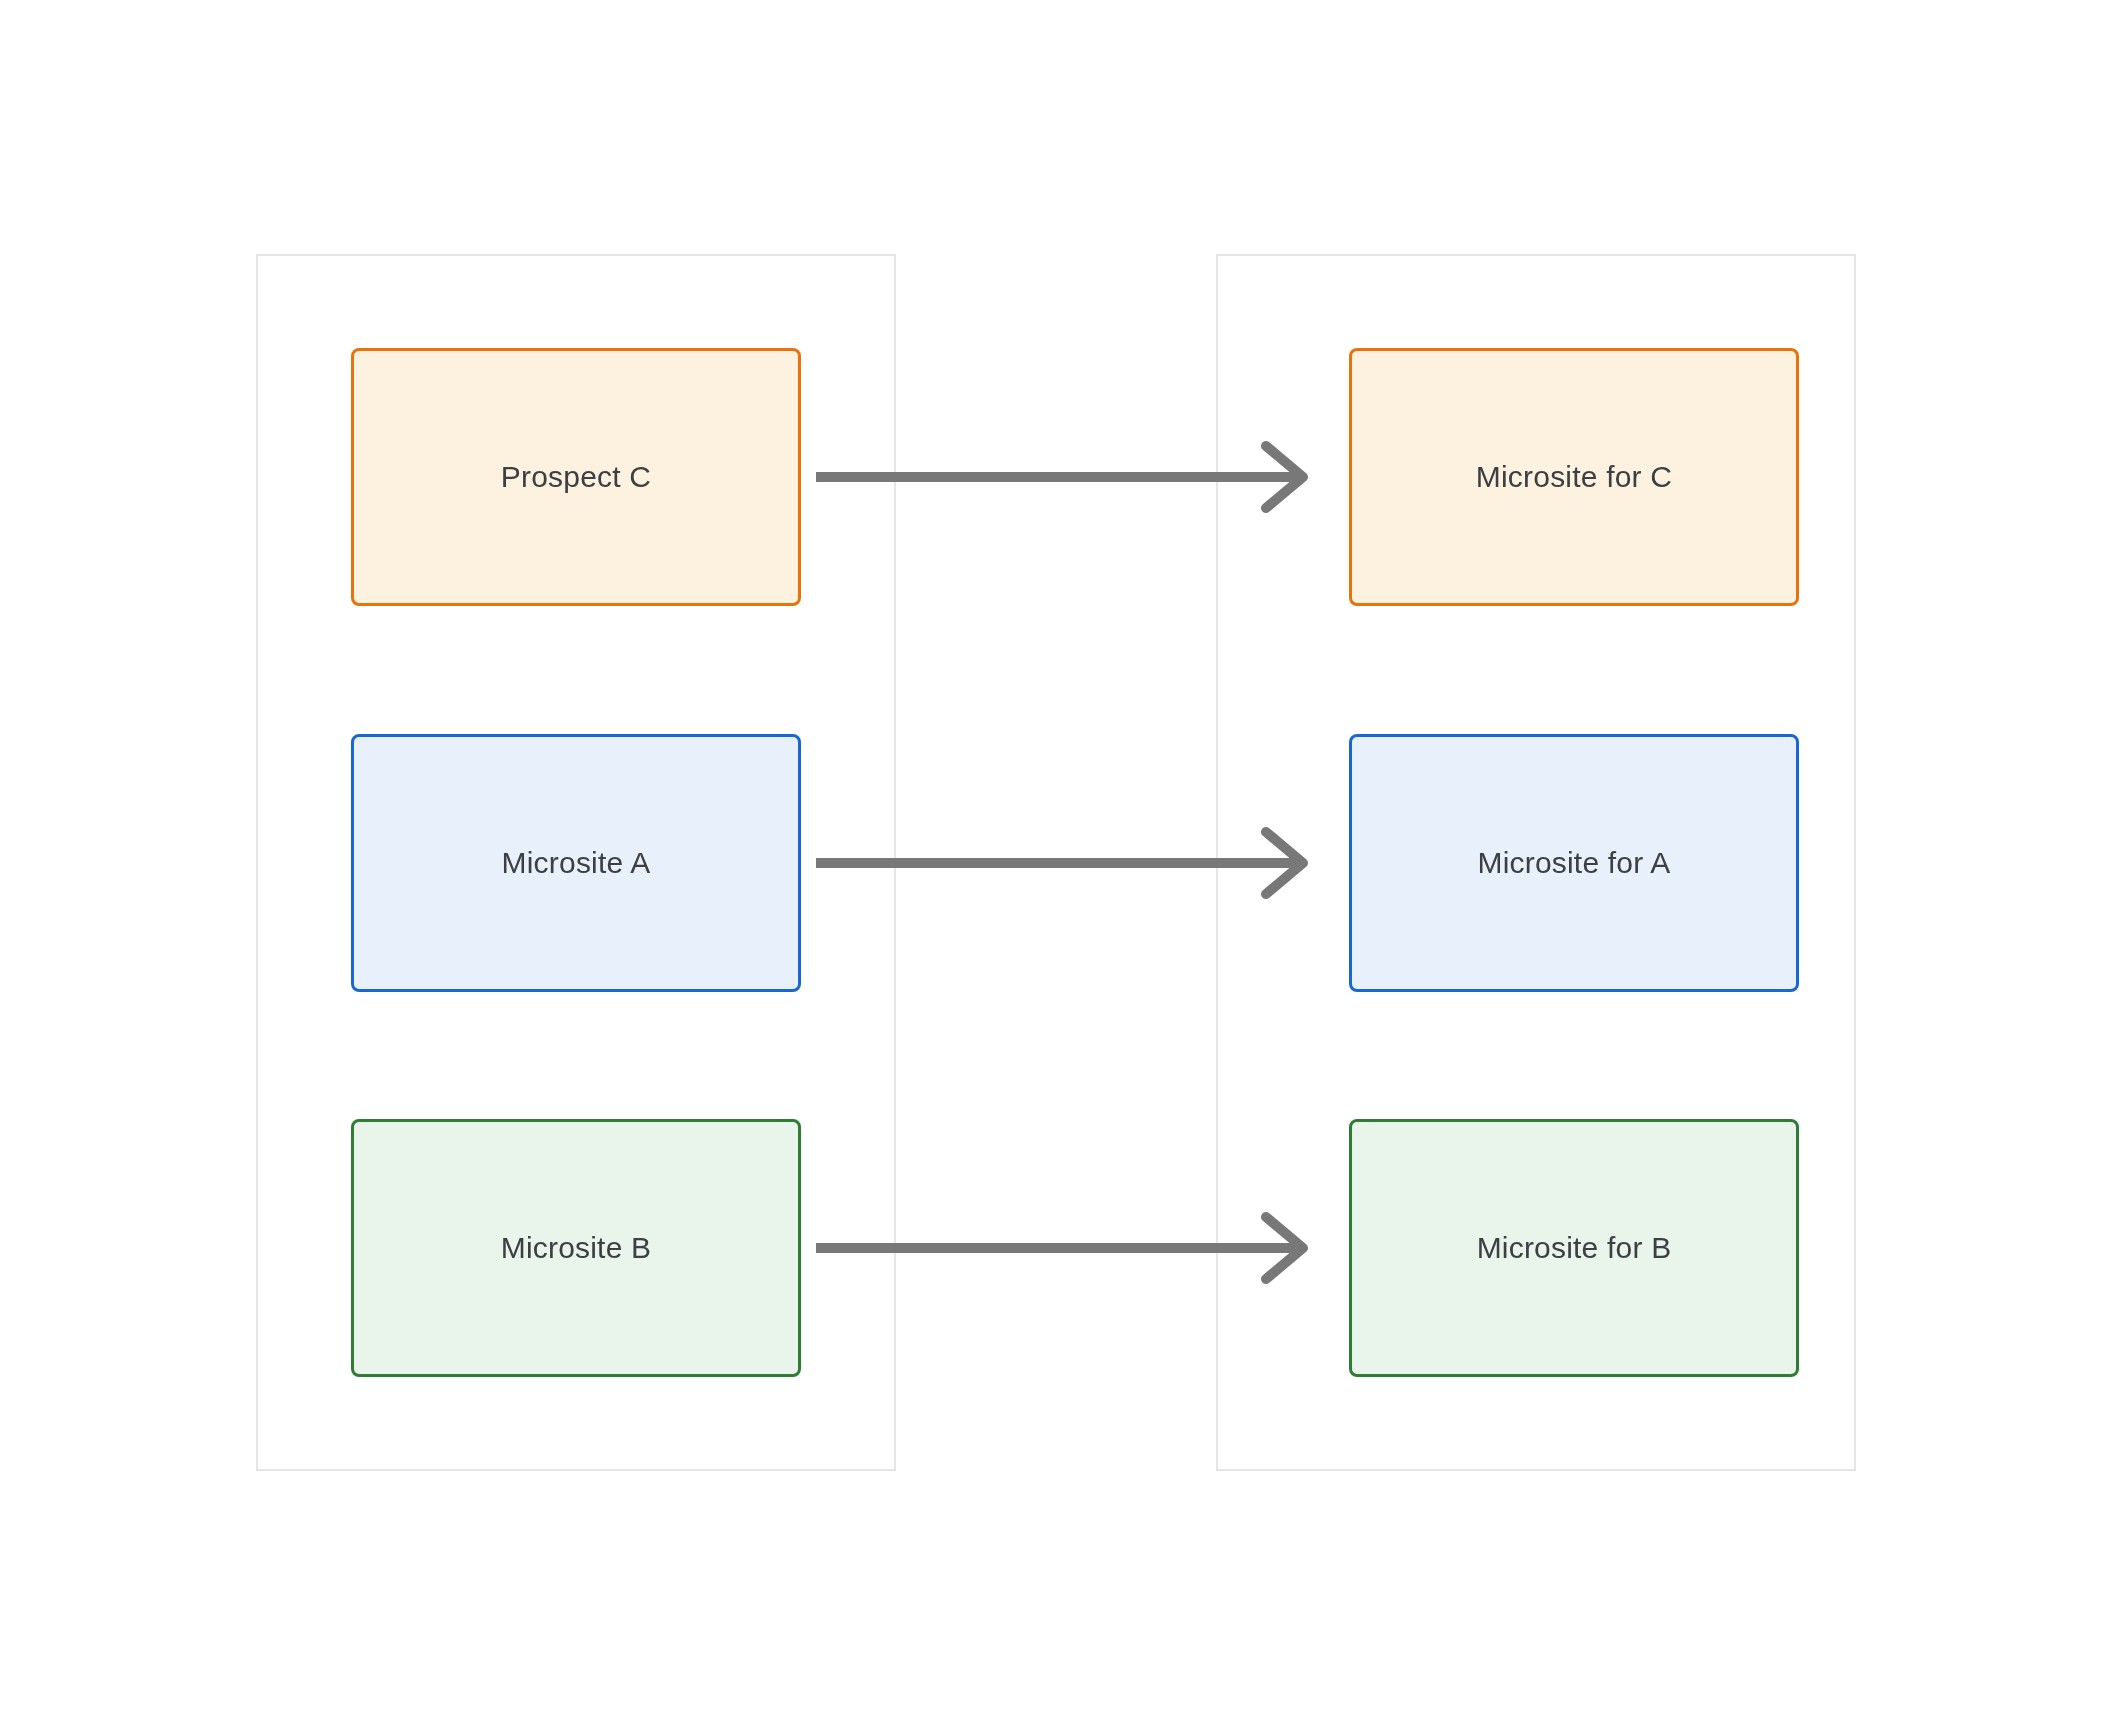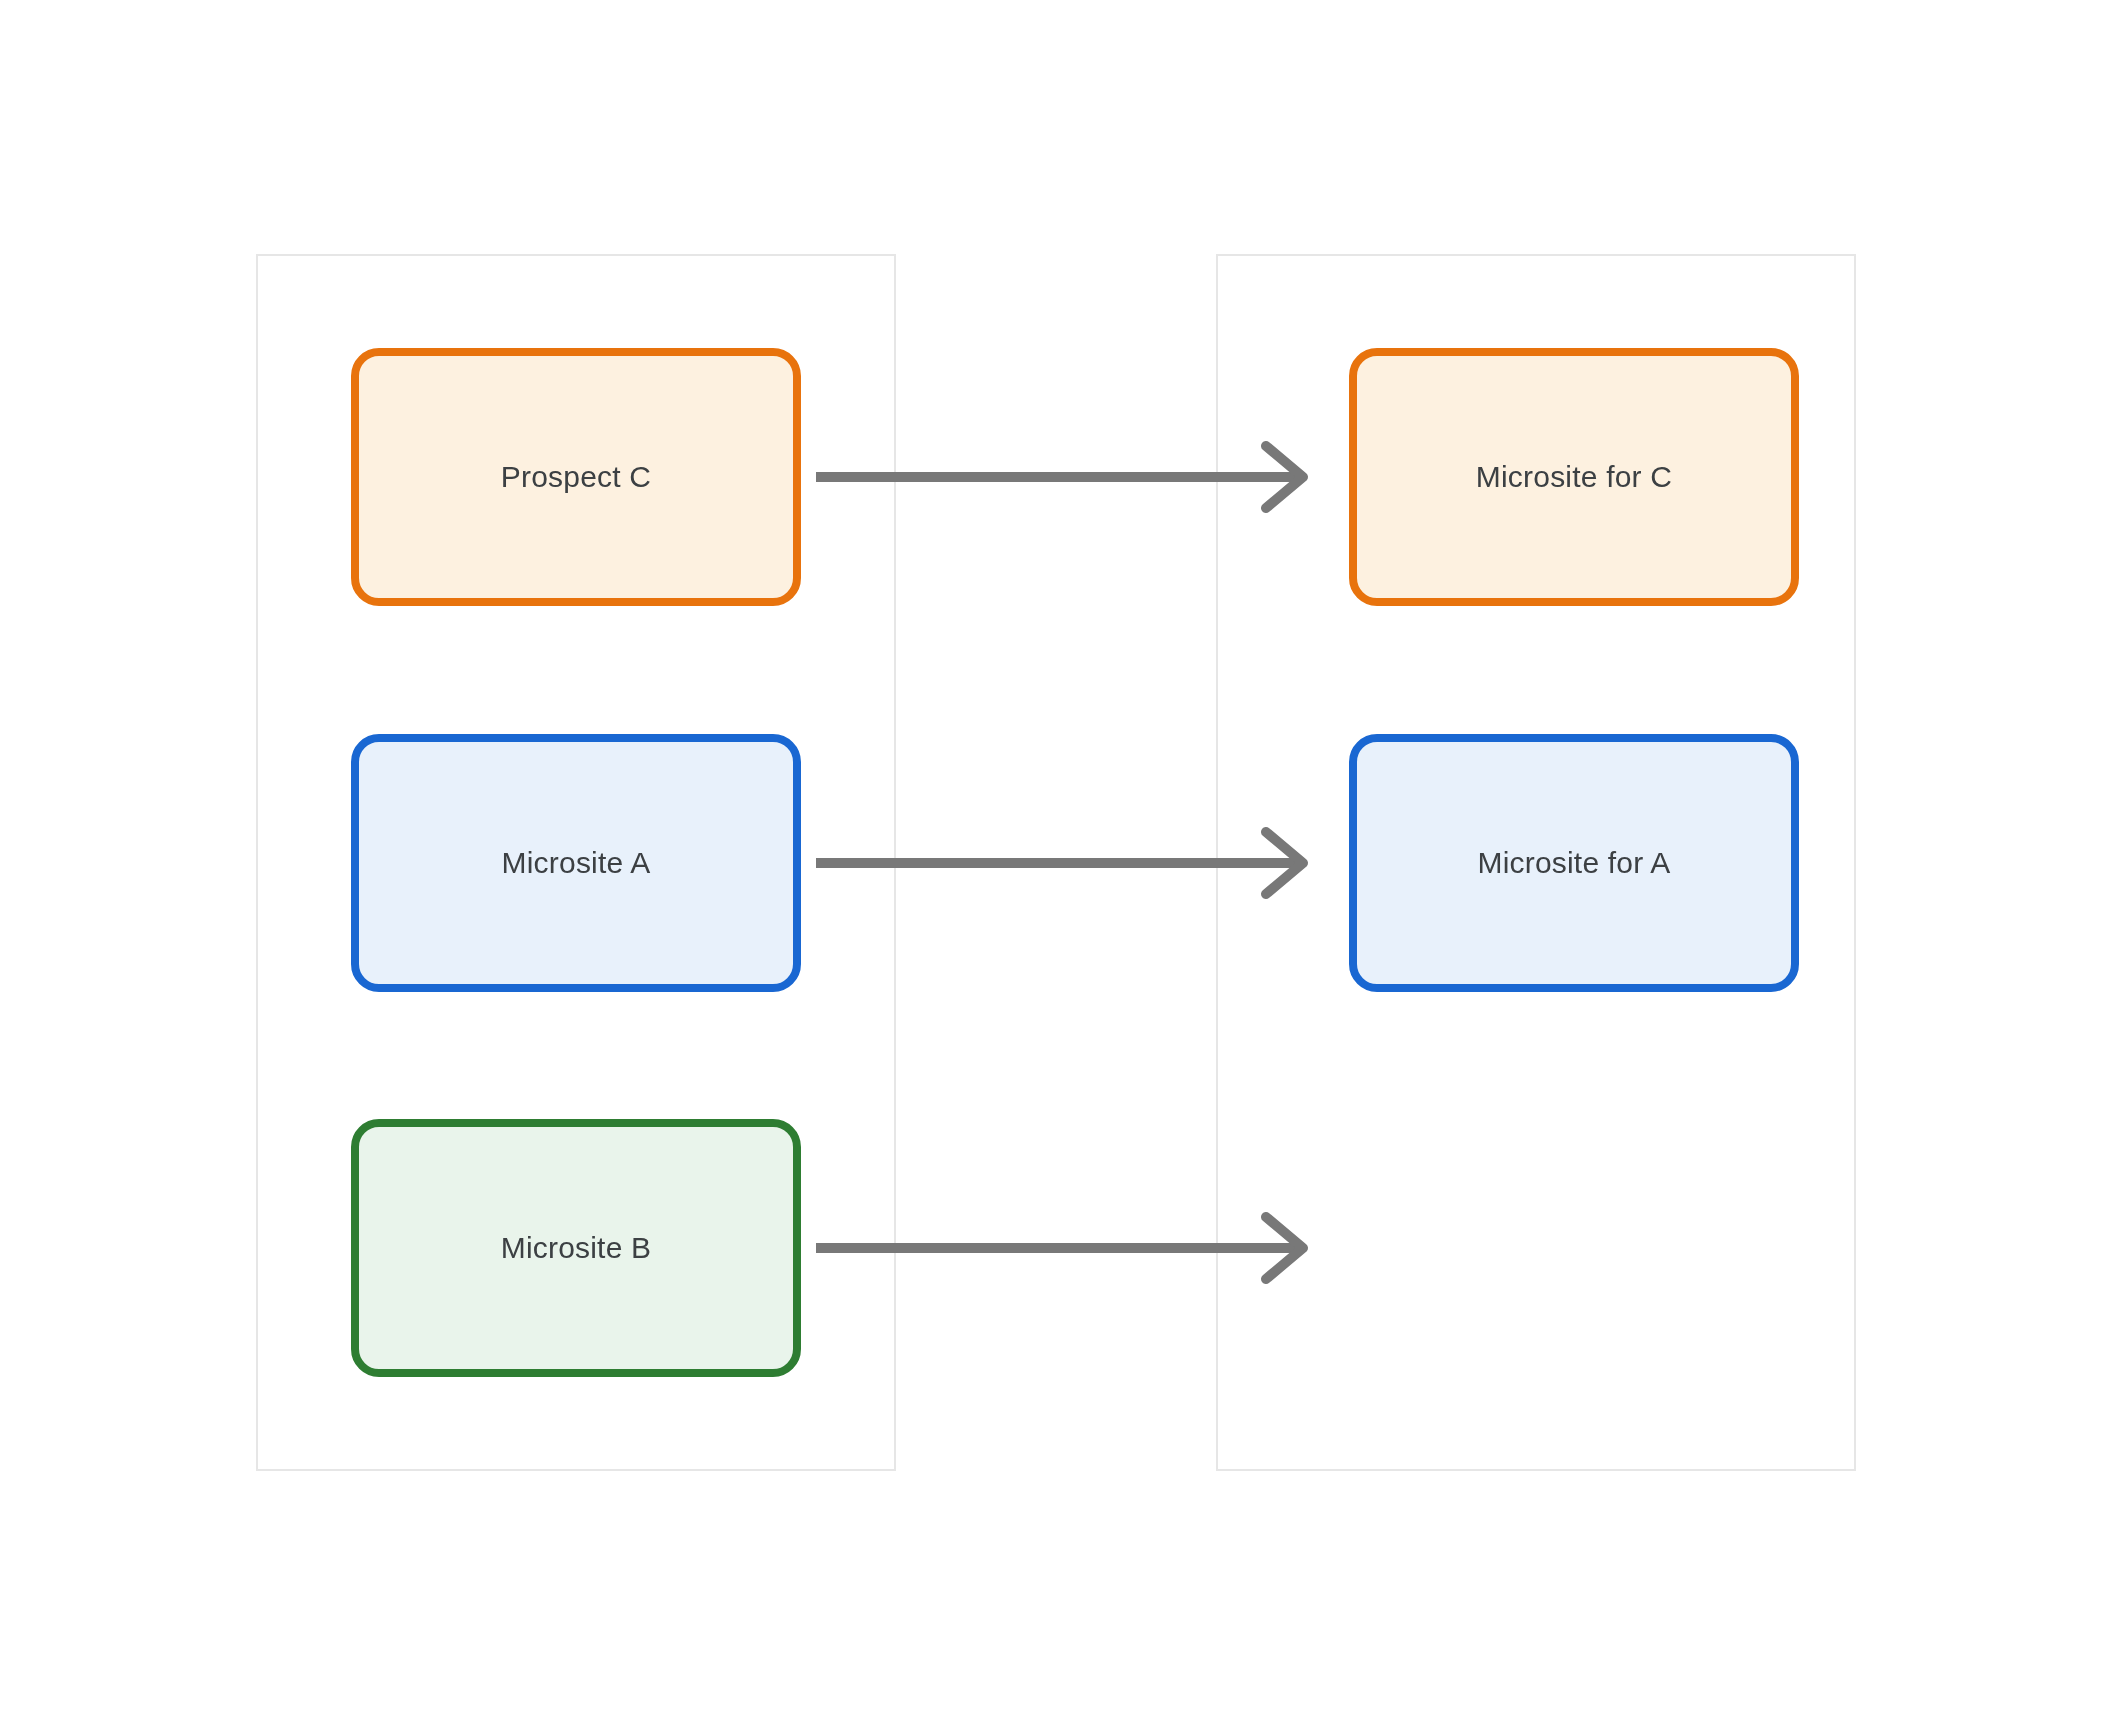--- a/index.html
+++ b/index.html
@@ -24,22 +24,22 @@
     background: #ffffff;
     box-sizing: border-box;
   }
   .panel-left  { left: 256px; }
   .panel-right { left: 1216px; }
 
   .node {
     position: absolute;
     width: 450px;
     height: 258px;
-    border: 8px solid #a3a3a3;
-    border-radius: 28px;
+    border: 3px solid #a3a3a3;
+    border-radius: 8px;
     background: #eeeeee;
     box-sizing: border-box;
     display: flex;
     align-items: center;
     justify-content: center;
     z-index: 2;
   }
   .node-label {
     font-size: 30px;
     font-weight: 400;
@@ -80,20 +80,23 @@
   <div class="node col-l row-1" style="border-color: rgb(25, 103, 210); background-color: rgb(232, 241, 251);">
     <span class="node-label">Microsite A</span>
   </div>
   <div class="node col-r row-1" style="border-color: rgb(25, 103, 210); background-color: rgb(232, 241, 251);">
     <span class="node-label">Microsite for A</span>
   </div>
 
   <div class="node col-l row-2" style="border-color: rgb(46, 125, 50); background-color: rgb(233, 244, 235);">
     <span class="node-label">Microsite B</span>
   </div>
+  <div class="node col-r row-2" style="border-color: rgb(46, 125, 50); background-color: rgb(233, 244, 235);">
+    <span class="node-label">Microsite for B</span>
+  </div>
 
   <svg class="arrows-layer" viewBox="0 0 2112 1728" xmlns="http://www.w3.org/2000/svg">
     <g stroke="#787878" stroke-width="10" fill="none">
       <line x1="816" y1="477" x2="1297" y2="477" stroke-linecap="butt"></line>
       <polyline points="1266,446 1303,477 1266,508" stroke-linecap="round" stroke-linejoin="round"></polyline>
     </g>
     <g stroke="#787878" stroke-width="10" fill="none">
       <line x1="816" y1="863" x2="1297" y2="863" stroke-linecap="butt"></line>
       <polyline points="1266,832 1303,863 1266,894" stroke-linecap="round" stroke-linejoin="round"></polyline>
     </g>

